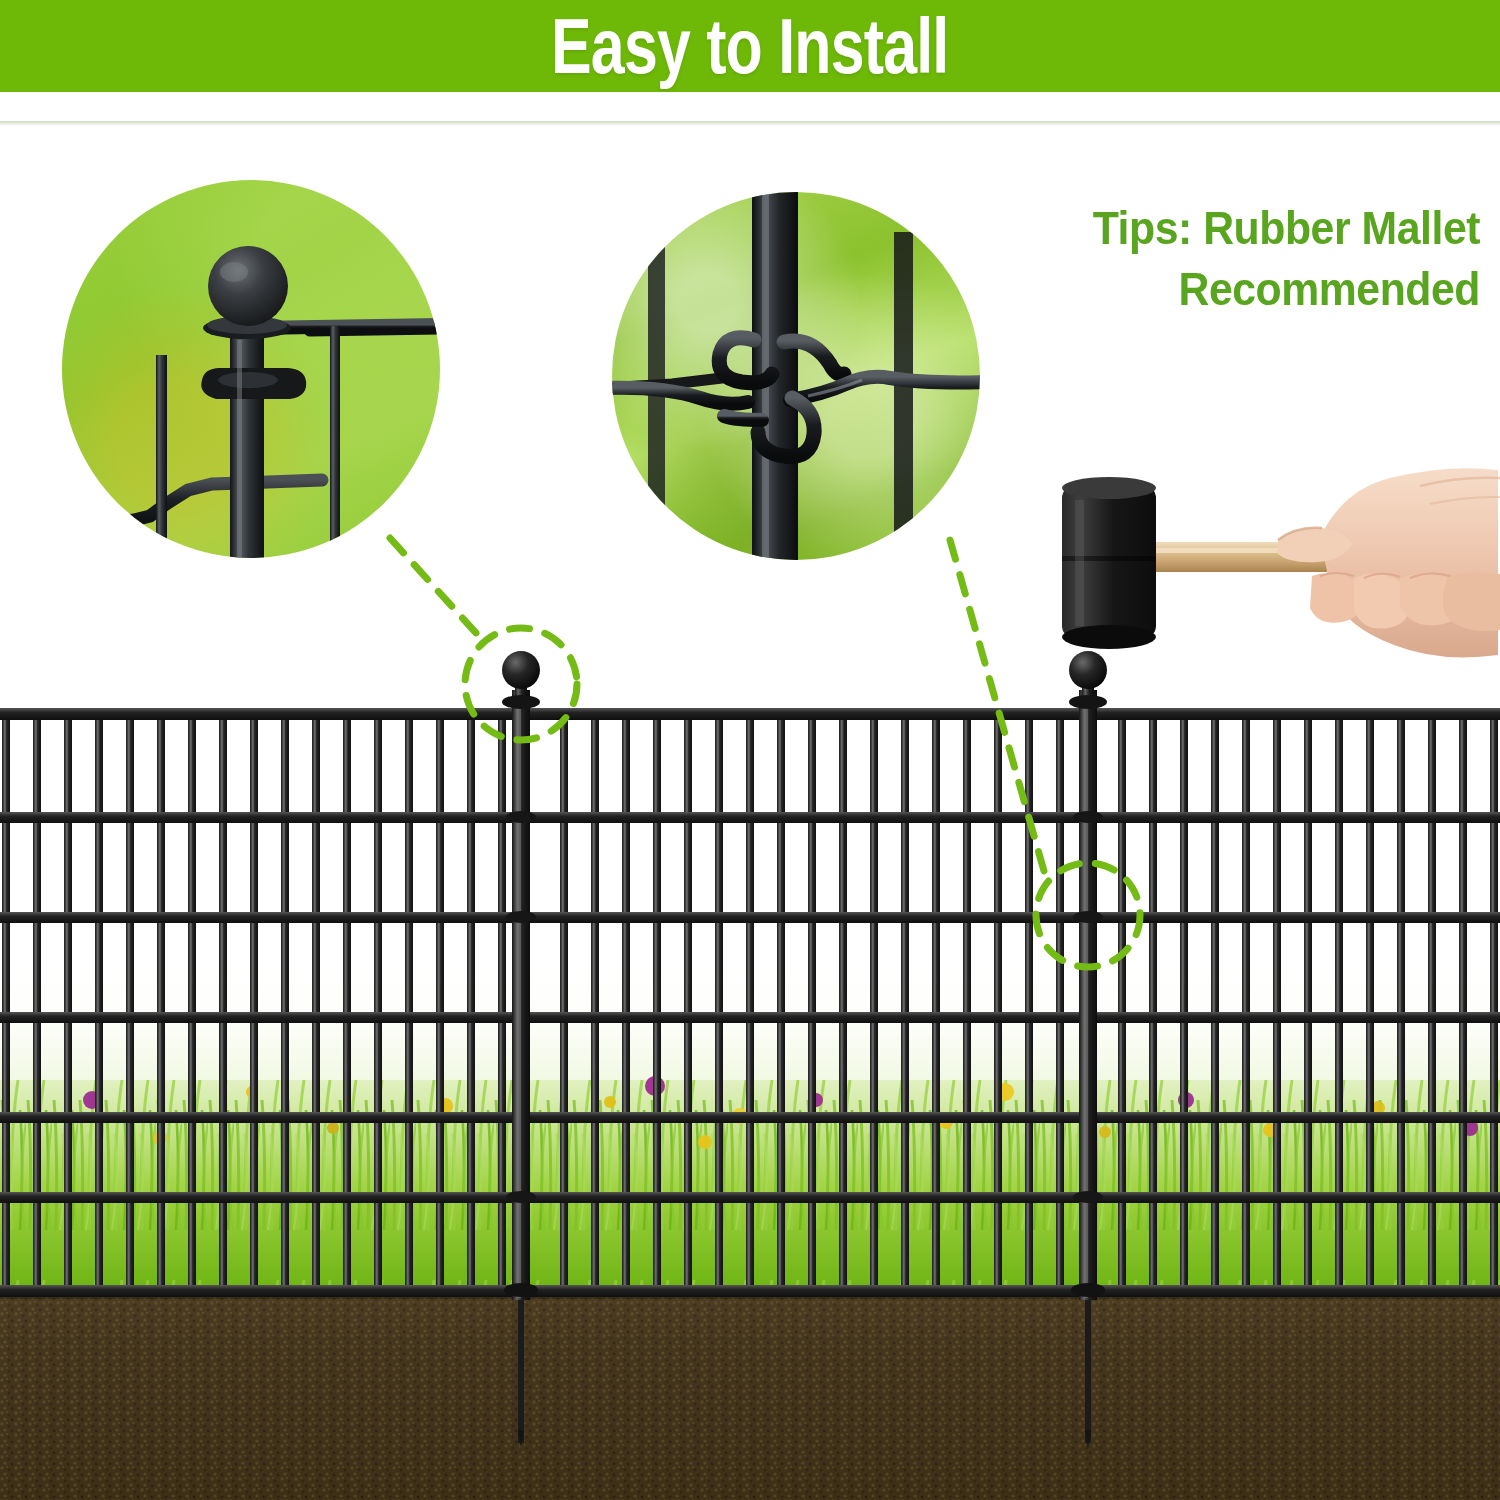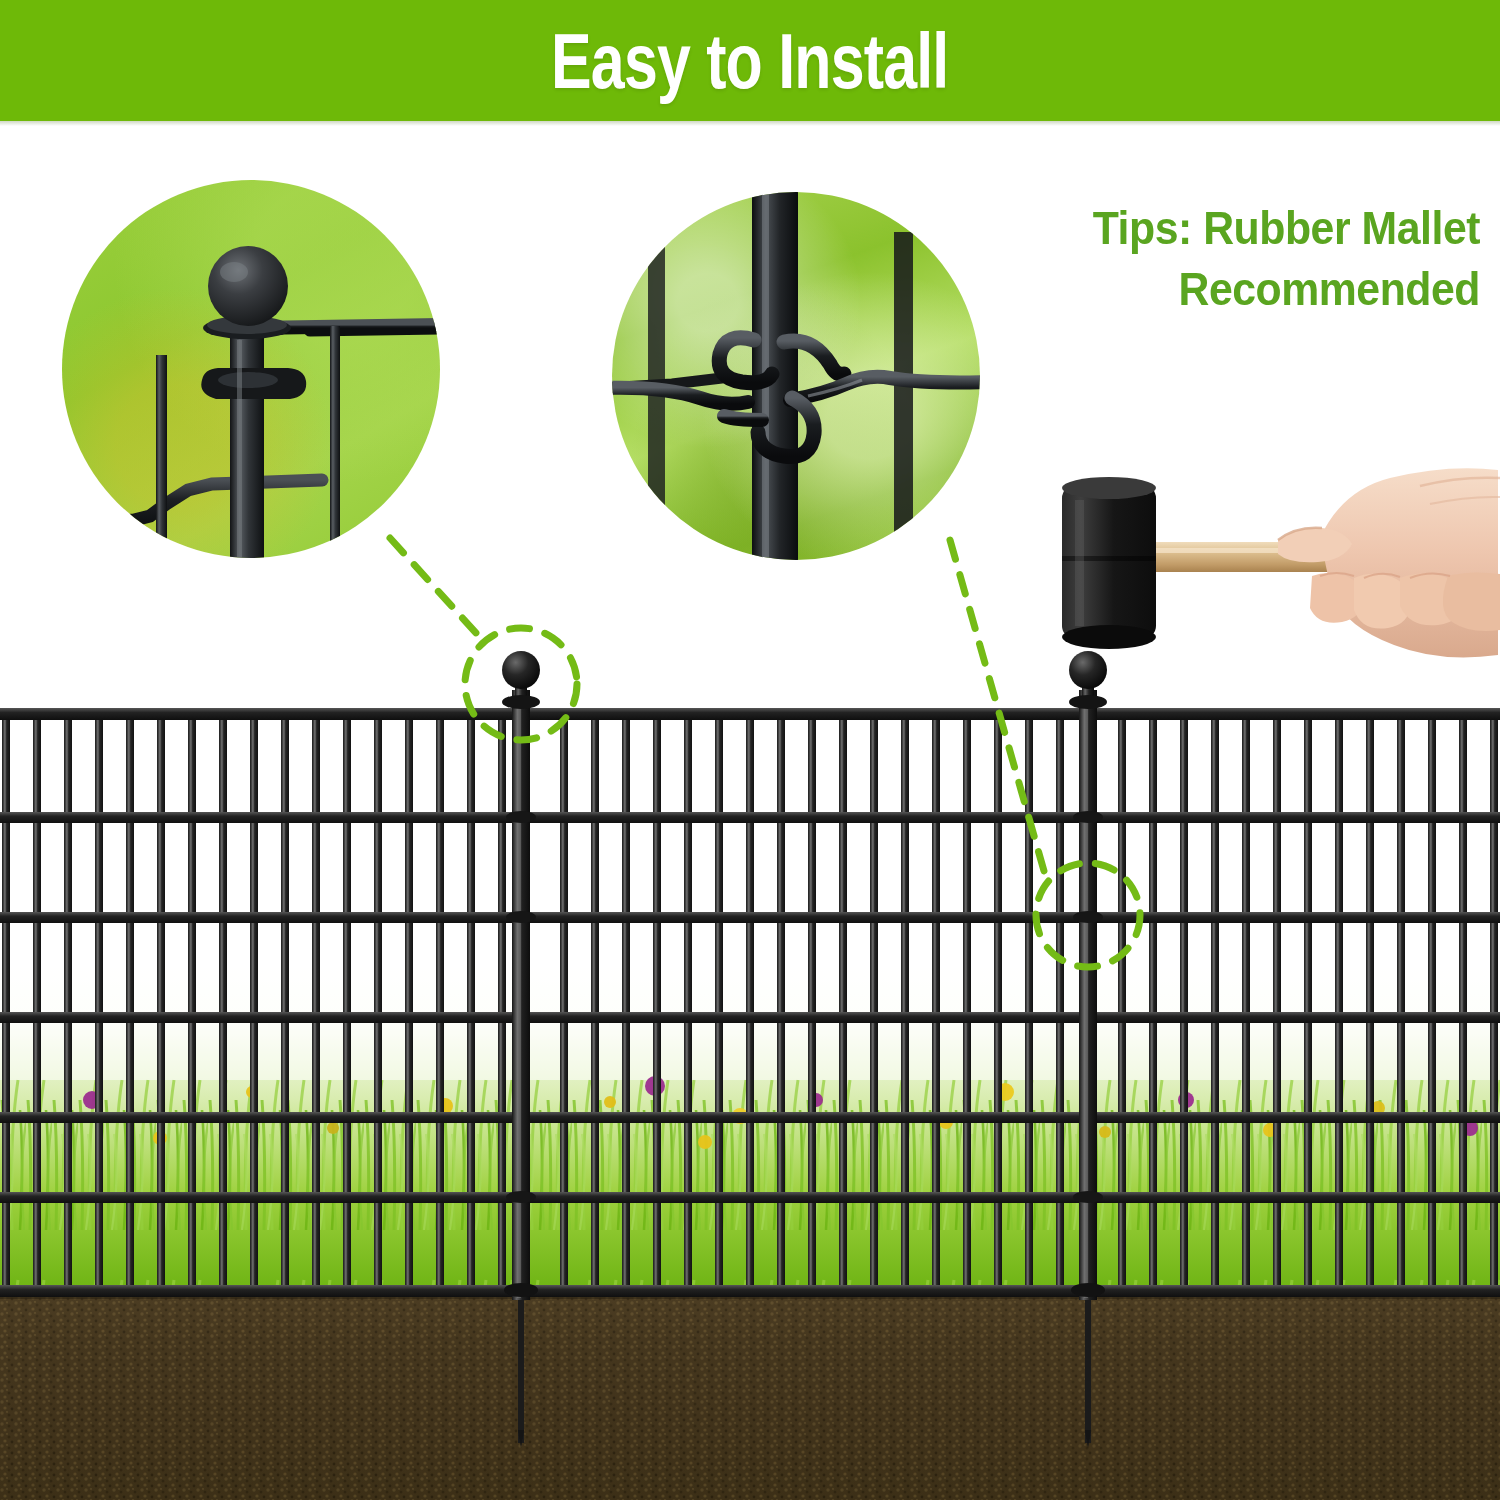--- a/index.html
+++ b/index.html
@@ -3,21 +3,21 @@
 <meta charset="utf-8">
 <style>
   * { margin:0; padding:0; box-sizing:border-box; }
   html,body { width:1500px; height:1500px; background:#ffffff; }
   body { font-family:"Liberation Sans", sans-serif; overflow:hidden; }
 
   #stage { position:relative; width:1500px; height:1500px; background:#ffffff; overflow:hidden; }
 
   
   #banner {
-    position:absolute; left:0; top:0; width:1500px; height:121px;
+    position:absolute; left:0; top:0; width:1500px; height:92px;
     background:#6eb908;
     display:flex; align-items:center; justify-content:center;
   }
   #banner-underline {
     position:absolute; left:0; top:121px; width:1500px; height:5px;
     background:linear-gradient(to bottom,#cfd8c4,#ffffff);
   }
   #banner-title {
     color:#ffffff; font-size:78px; font-weight:bold;
     letter-spacing:-1px; line-height:1;

